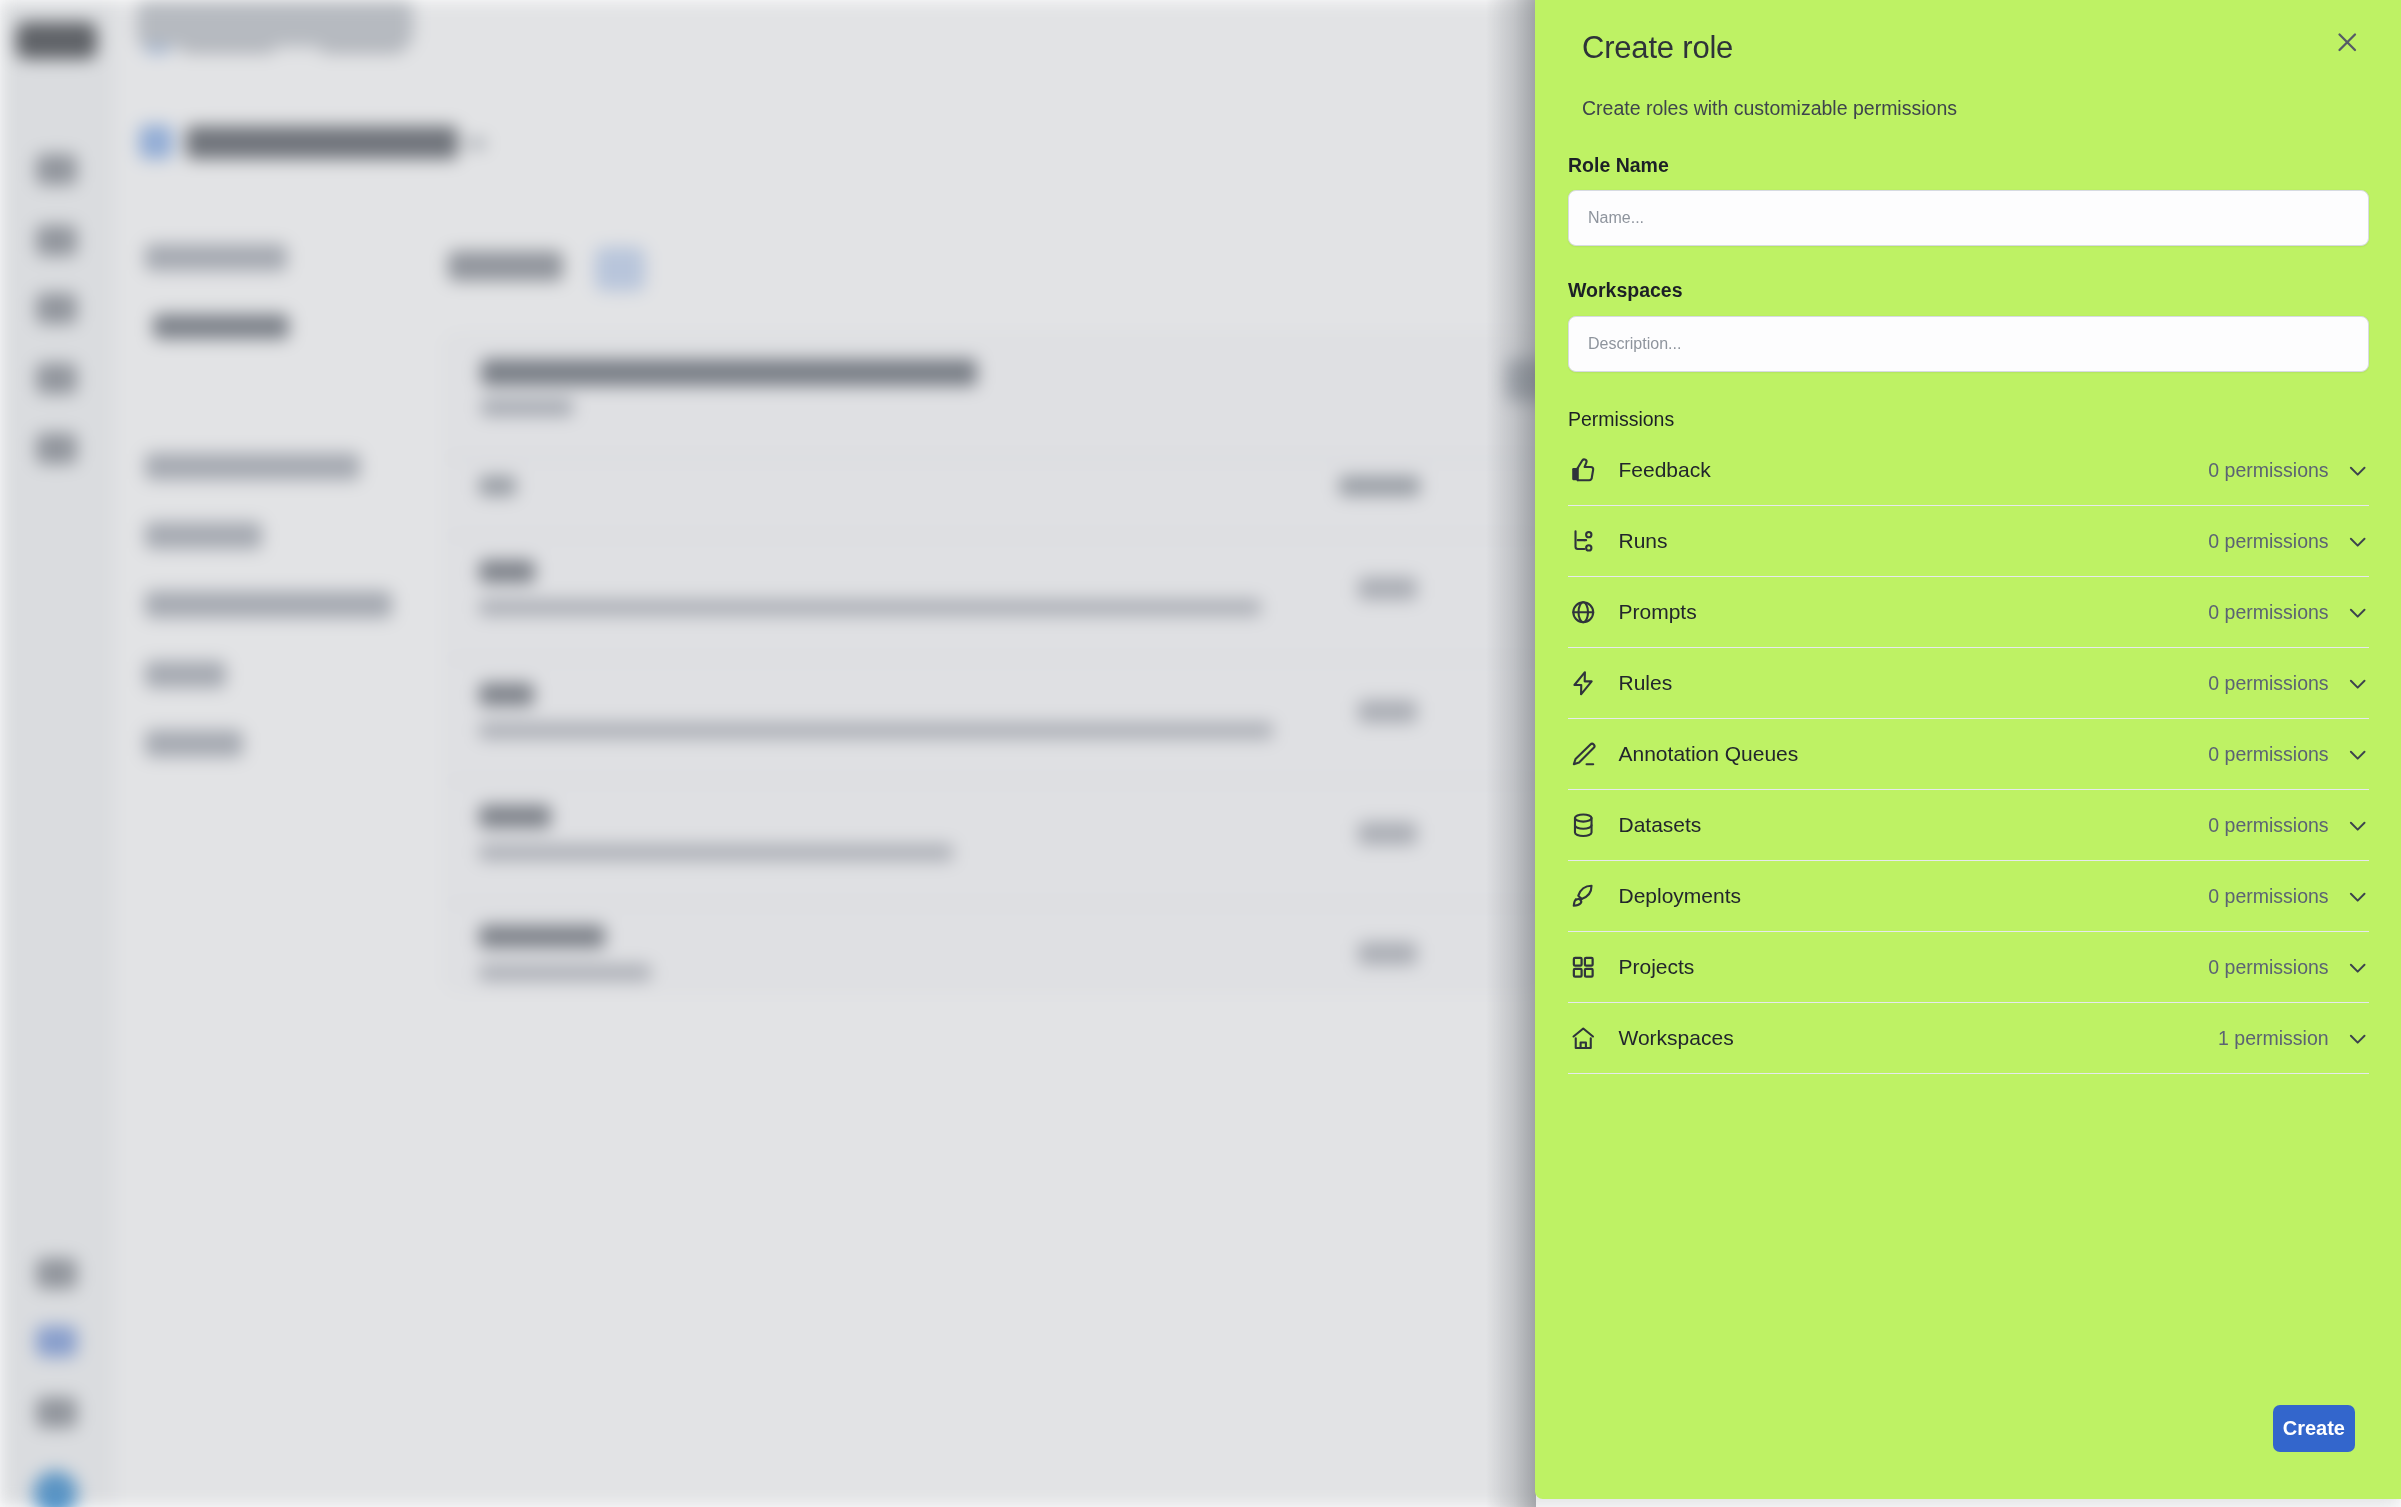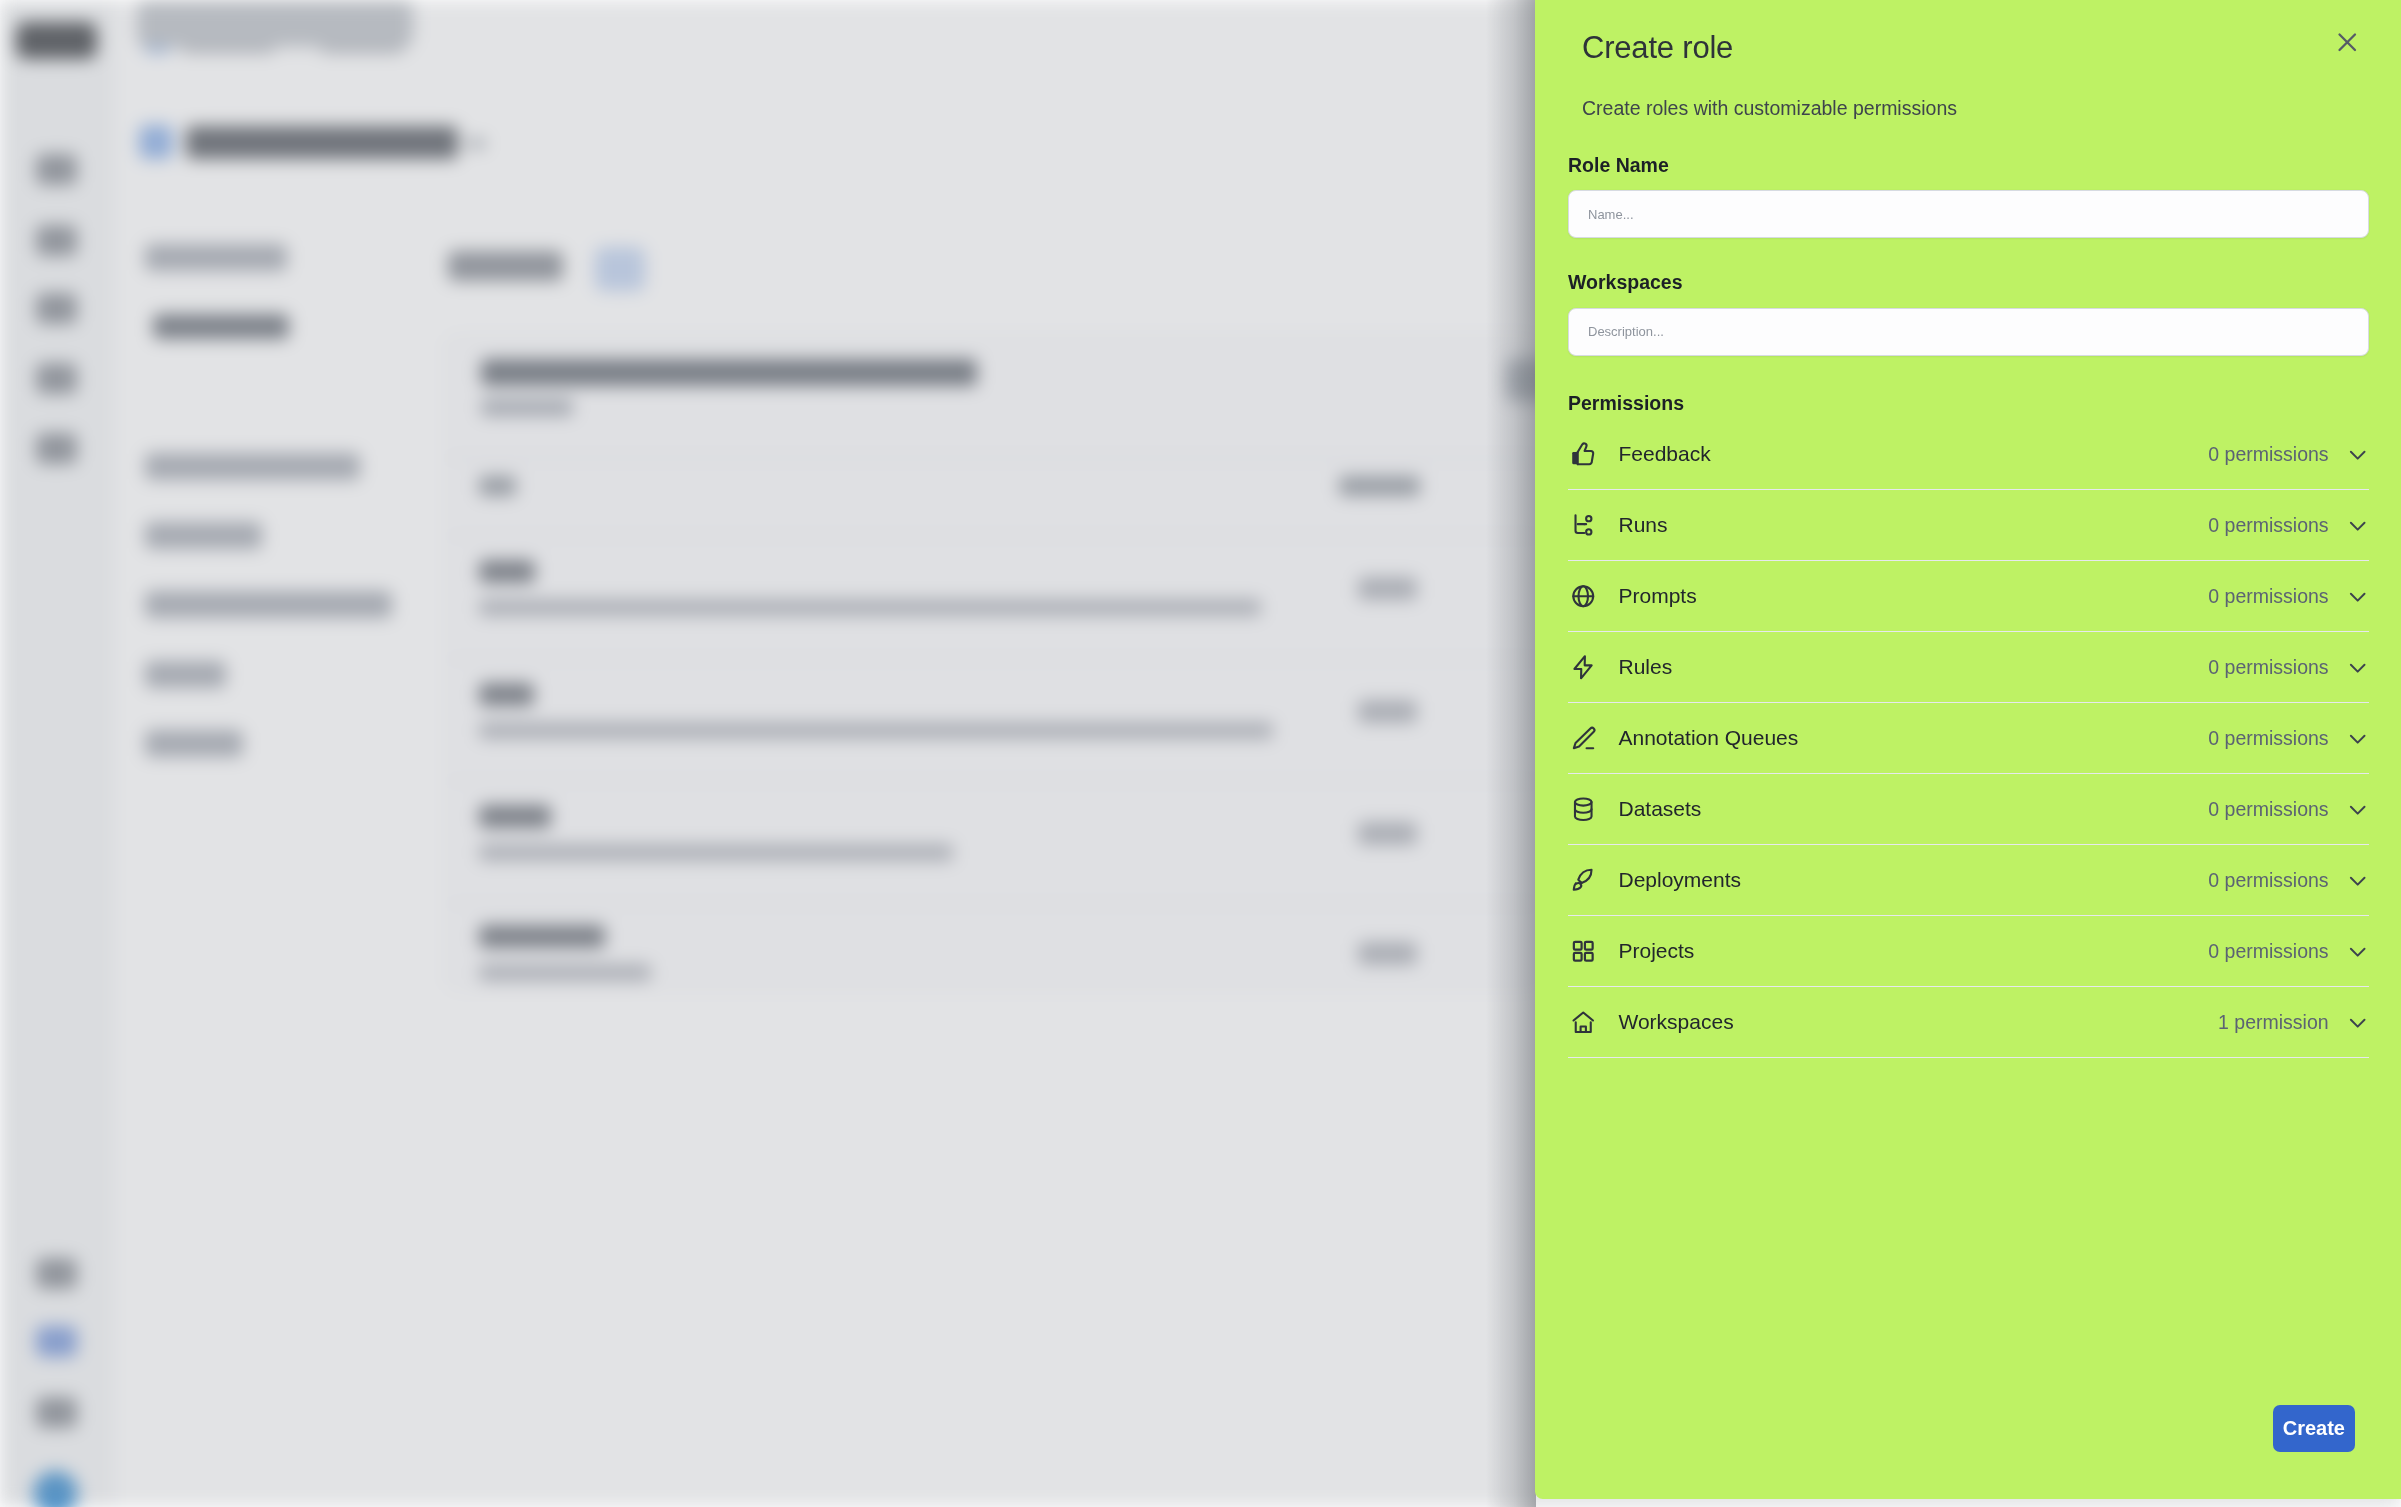--- a/index.html
+++ b/index.html
@@ -218,38 +218,38 @@
   .field { margin-top: 33px; }
   .field-label {
     font-size: 19.5px;
     font-weight: bold;
     color: #1c2026;
     display: block;
   }
   .field-input {
     margin-top: 13.3px;
     width: 100%;
-    height: 48px;
+    height: 56px;
     padding: 0 19px;
     font-family: "Liberation Sans", sans-serif;
-    font-size: 13px;
+    font-size: 16px;
     color: #1c2026;
     background: #fdfdfe;
     border: 1.6px solid #d7dbe2;
     border-radius: 7.8px;
     box-shadow: 0 0.8px 1.6px rgba(20,25,35,0.06);
     outline: none;
   }
   .field-input::placeholder { color: #8e949d; }
 
   #permissions-label {
     display: block;
     margin-top: 36px;
     font-size: 19.5px;
-    font-weight: bold;
+    font-weight: normal;
     color: #1c2026;
   }
 
   #permissions-list { margin-top: 4.7px; }
 
   .perm-row {
     display: flex;
     align-items: center;
     height: 71px;
     border-bottom: 1.6px solid #e6e9ee;

